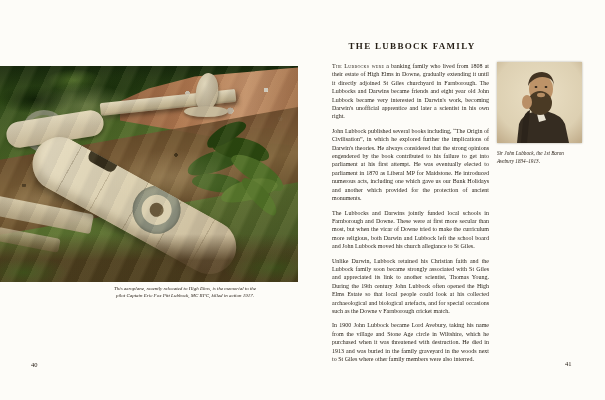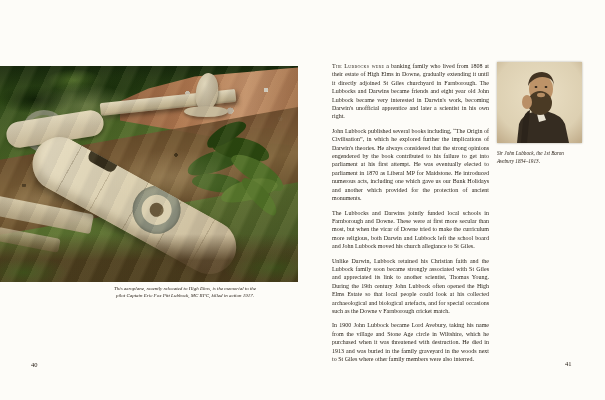--- a/index.html
+++ b/index.html
@@ -140,20 +140,21 @@
     <div class="ph-soil-bottom"></div>
     <div class="ph-dapple"></div>
   </div>
 
   <div class="photo-caption">
     <span>This aeroplane, recently relocated to High Elms, is the memorial to the</span><br>
     <span>pilot Captain Eric Fox Pitt Lubbock, MC RFC, killed in action 1917.</span>
   </div>
   <div class="page-num left">40</div>
 
+  <div class="chapter-title">THE LUBBOCK FAMILY</div>
 
   <div class="body-text">
     <p><span class="lead-caps">The Lubbocks were</span><span> a banking family who lived from 1808 at their estate of High Elms in Downe, gradually extending it until it directly adjoined St Giles churchyard in Farnborough. The Lubbocks and Darwins became friends and eight year old John Lubbock became very interested in Darwin's work, becoming Darwin's unofficial apprentice and later a scientist in his own right.</span></p>
     <p>John Lubbock published several books including, “The Origin of Civilisation”, in which he explored further the implications of Darwin's theories. He always considered that the strong opinions engendered by the book contributed to his failure to get into parliament at his first attempt. He was eventually elected to parliament in 1870 as Liberal MP for Maidstone. He introduced numerous acts, including one which gave us our Bank Holidays and another which provided for the protection of ancient monuments.</p>
     <p>The Lubbocks and Darwins jointly funded local schools in Farnborough and Downe. These were at first more secular than most, but when the vicar of Downe tried to make the curriculum more religious, both Darwin and Lubbock left the school board and John Lubbock moved his church allegiance to St Giles.</p>
     <p>Unlike Darwin, Lubbock retained his Christian faith and the Lubbock family soon became strongly associated with St Giles and appreciated its link to another scientist, Thomas Young. During the 19th century John Lubbock often opened the High Elms Estate so that local people could look at his collected archaeological and biological artefacts, and for special occasions such as the Downe v Farnborough cricket match.</p>
     <p>In 1900 John Lubbock became Lord Avebury, taking his name from the village and Stone Age circle in Wiltshire, which he purchased when it was threatened with destruction. He died in 1913 and was buried in the family graveyard in the woods next to St Giles where other family members were also interred.</p>
   </div>
 
   <div class="portrait">

